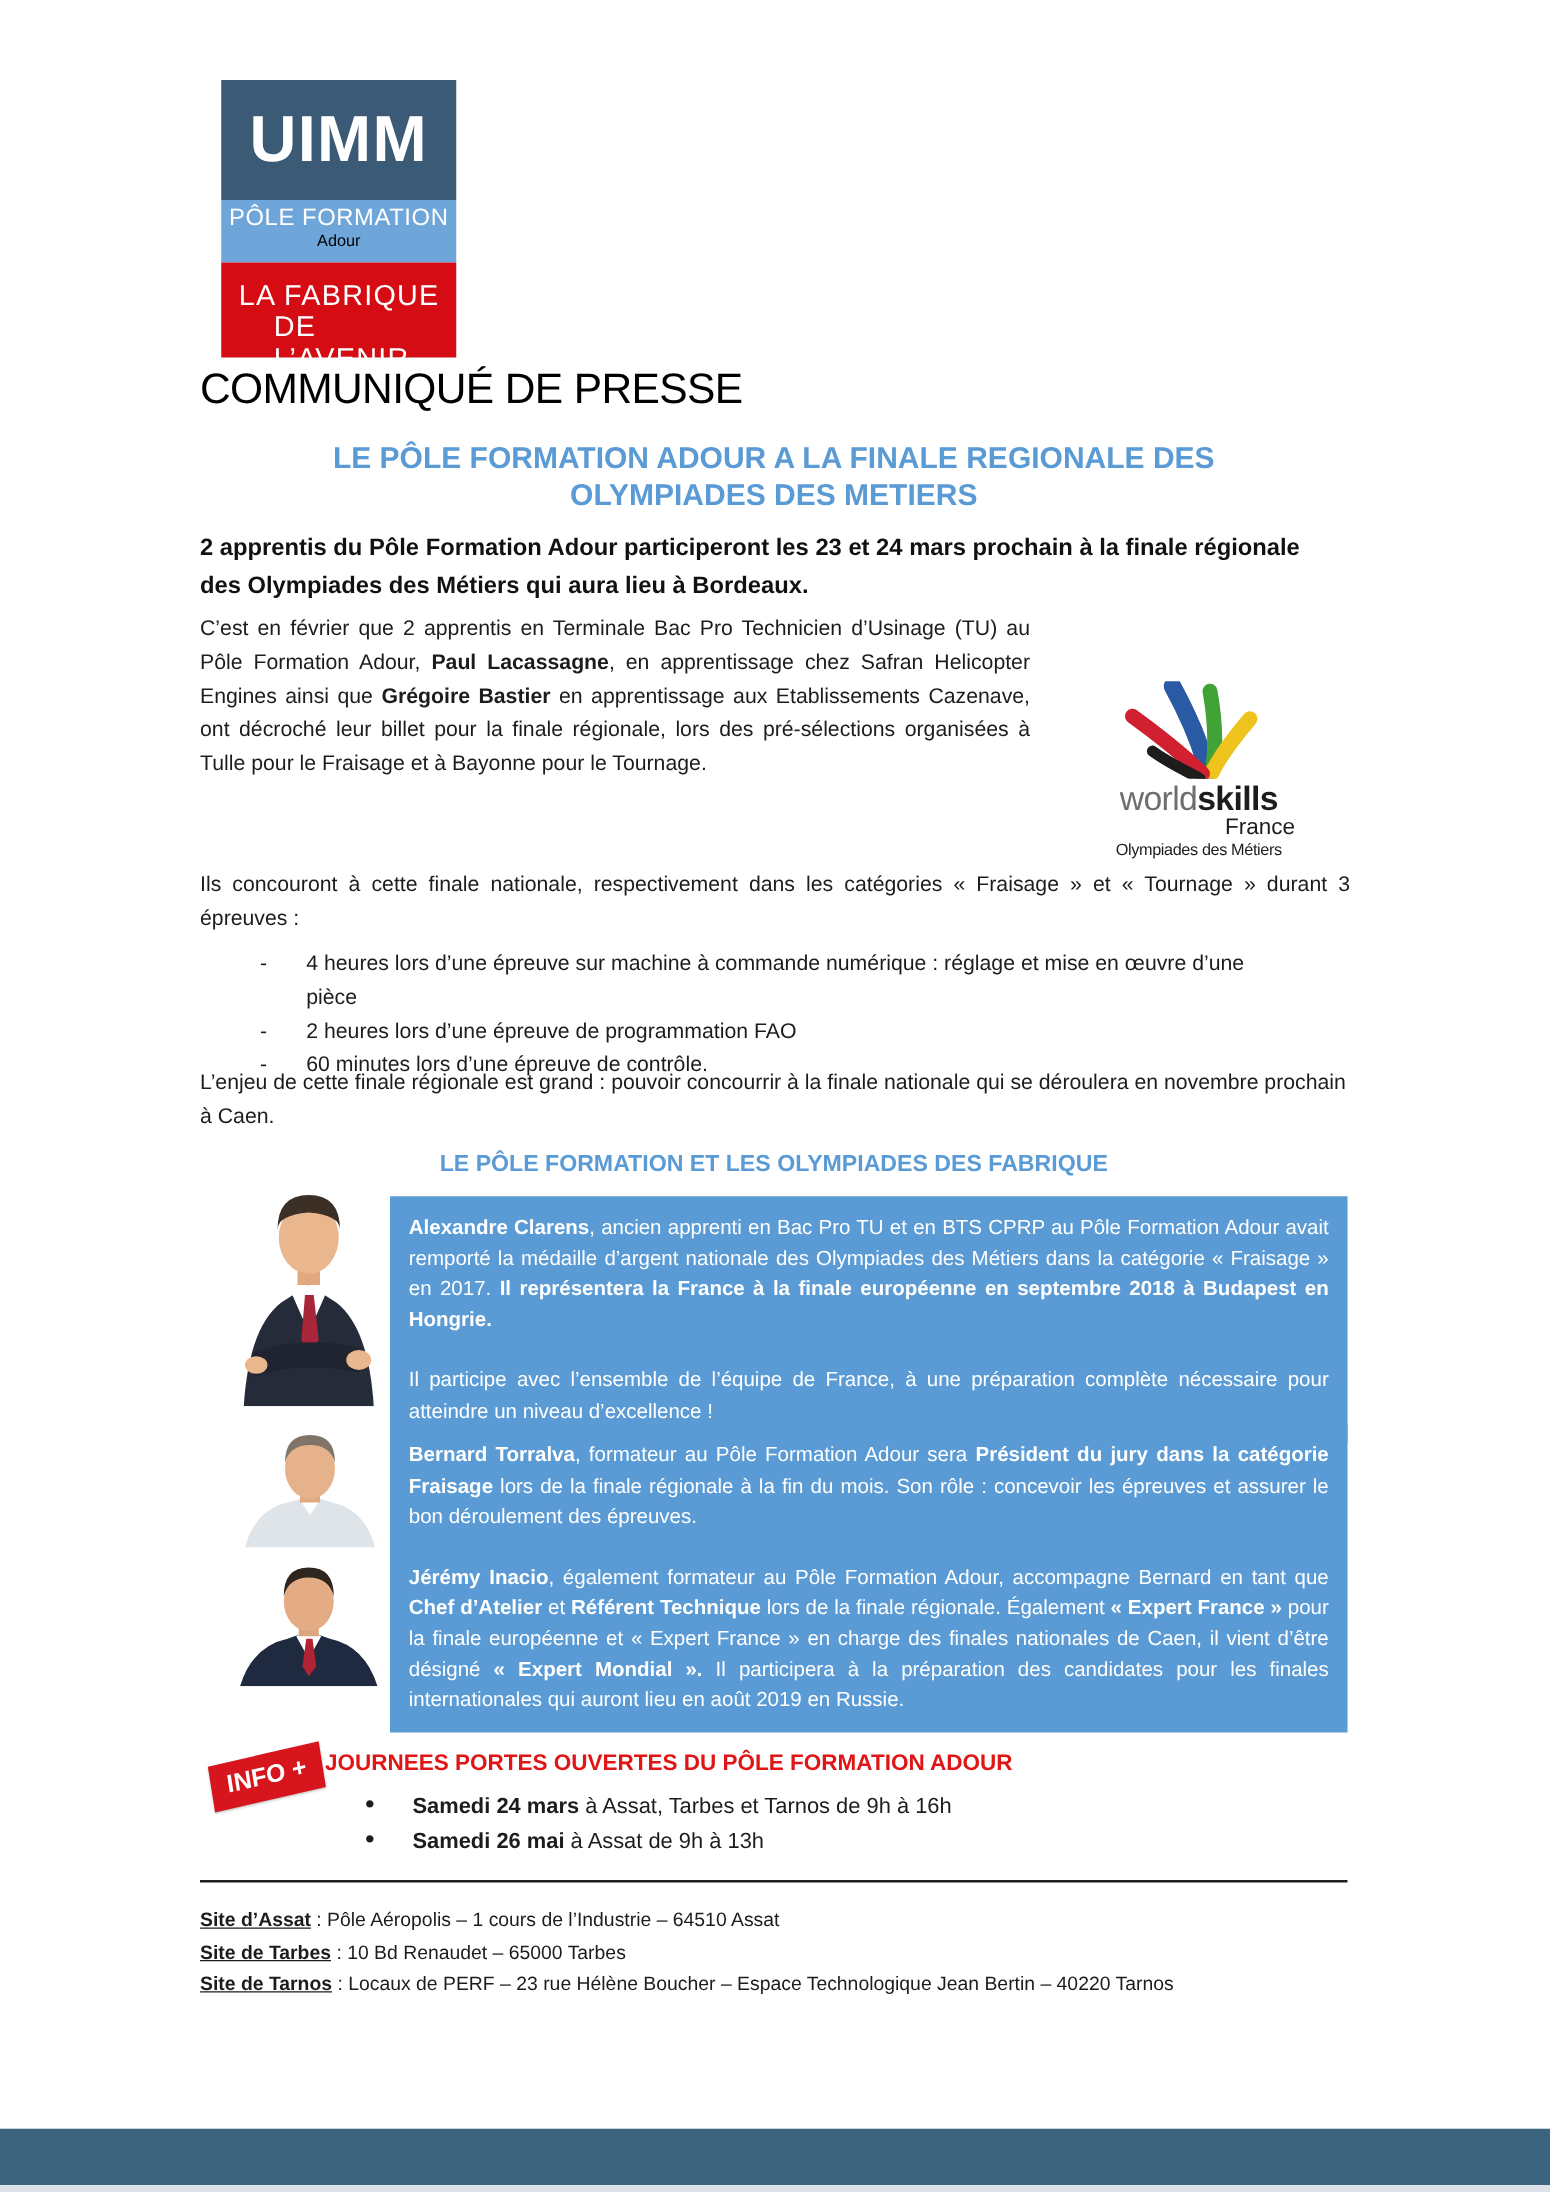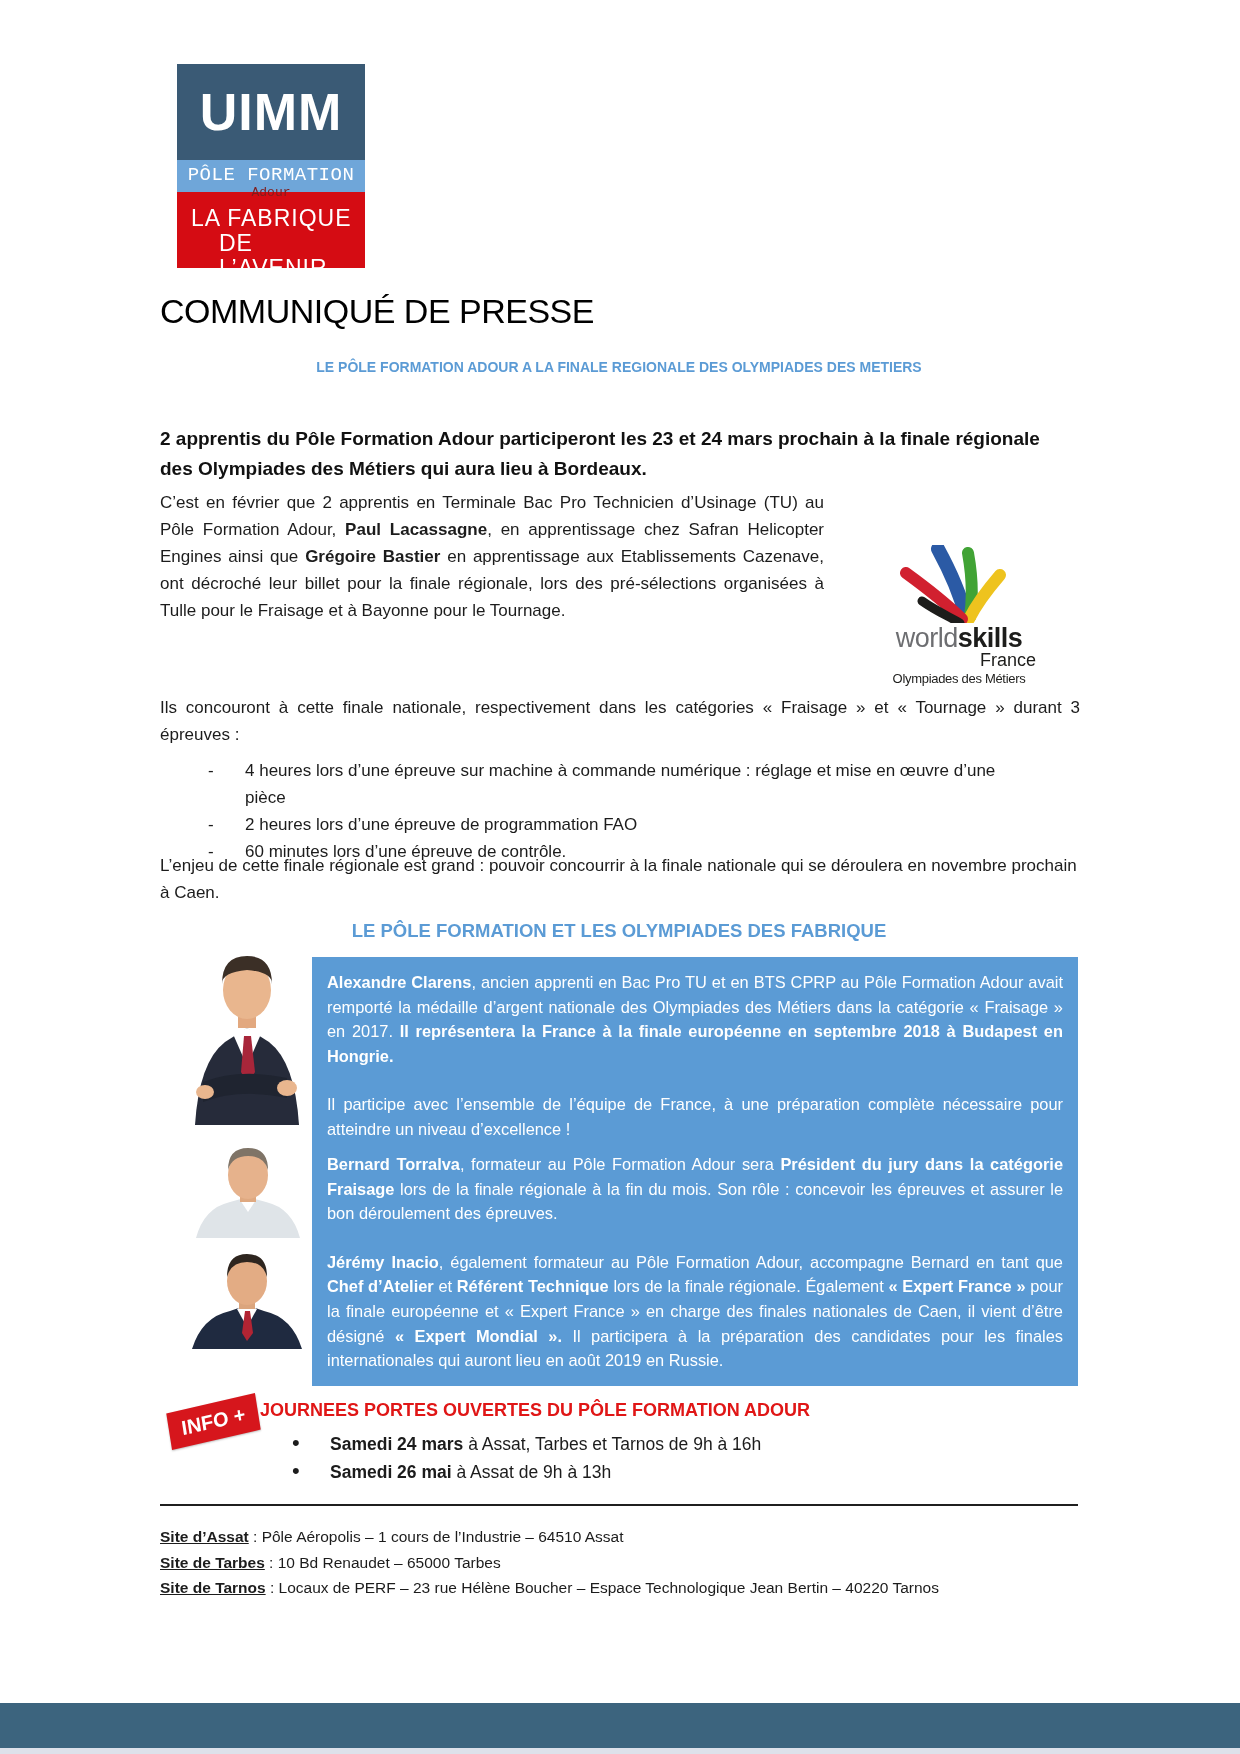--- a/index.html
+++ b/index.html
@@ -4,31 +4,31 @@
 <style>
   * { margin:0; padding:0; box-sizing:border-box; }
   html,body { background:#ffffff; }
   body { font-family:"Liberation Sans", sans-serif; color:#1c1c1c; }
   .page { position:relative; width:1240px; height:1754px; background:#ffffff; overflow:hidden; margin:0 auto; }
 
   
   .uimm-logo { position:absolute; left:177px; top:64px; width:188px; }
   .uimm-top { background:#3a5a75; height:96px; display:flex; align-items:center; justify-content:center; }
   .uimm-top span { color:#ffffff; font-size:52px; font-weight:bold; letter-spacing:1px; }
-  .uimm-mid { background:#6fa6d9; height:32px; text-align:center; padding-top:4px;font-family:Liberation Mono, monospace; }
+  .uimm-mid { background:#6fa6d9; height:50px; text-align:center; padding-top:4px; }
   .uimm-mid .pole { color:#ffffff; font-size:19px; letter-spacing:0.5px; }
-  .uimm-mid .adour { color:#7f1d1d; font-size:13px; margin-top:-1px; }
+  .uimm-mid .adour { color:#000000; font-size:13px; margin-top:-1px; }
   .uimm-bottom { background:#d50c13; height:76px; padding:14px 0 0 14px; }
   .uimm-bottom div { color:#ffffff; font-size:23px; letter-spacing:1px; line-height:25px; }
   .uimm-bottom .indent { padding-left:28px; }
 
   
   .title { position:absolute; left:160px; top:292px; font-size:34px; font-weight:normal; color:#000; letter-spacing:-0.5px; }
   .subtitle { position:absolute; left:160px; top:352px; width:918px; text-align:center; }
-  .subtitle-inner { display:inline-block; max-width:710px; color:#5b9bd5; font-weight:bold; font-size:14px; line-height:30px; }
+  .subtitle-inner { display:inline-block; max-width:710px; color:#5b9bd5; font-weight:bold; font-size:24px; line-height:30px; }
   .intro { position:absolute; left:160px; top:424px; width:888px; font-size:19px; font-weight:bold; line-height:30px; color:#111; }
   .p1 { position:absolute; left:160px; top:489px; width:664px; font-size:17px; line-height:27px; text-align:justify; }
   .p2 { position:absolute; left:160px; top:694px; width:920px; font-size:17px; line-height:27px; text-align:justify; }
   .p3 { position:absolute; left:160px; top:852px; width:920px; font-size:17px; line-height:27px; }
   b { font-weight:bold; }
 
   
   .ws-logo { position:absolute; left:876px; top:545px; width:166px; text-align:center; }
   .ws-wordmark { margin-top:-2px; font-size:27px; letter-spacing:-0.5px; line-height:26px; }
   .ws-world { color:#6d6e71; }

